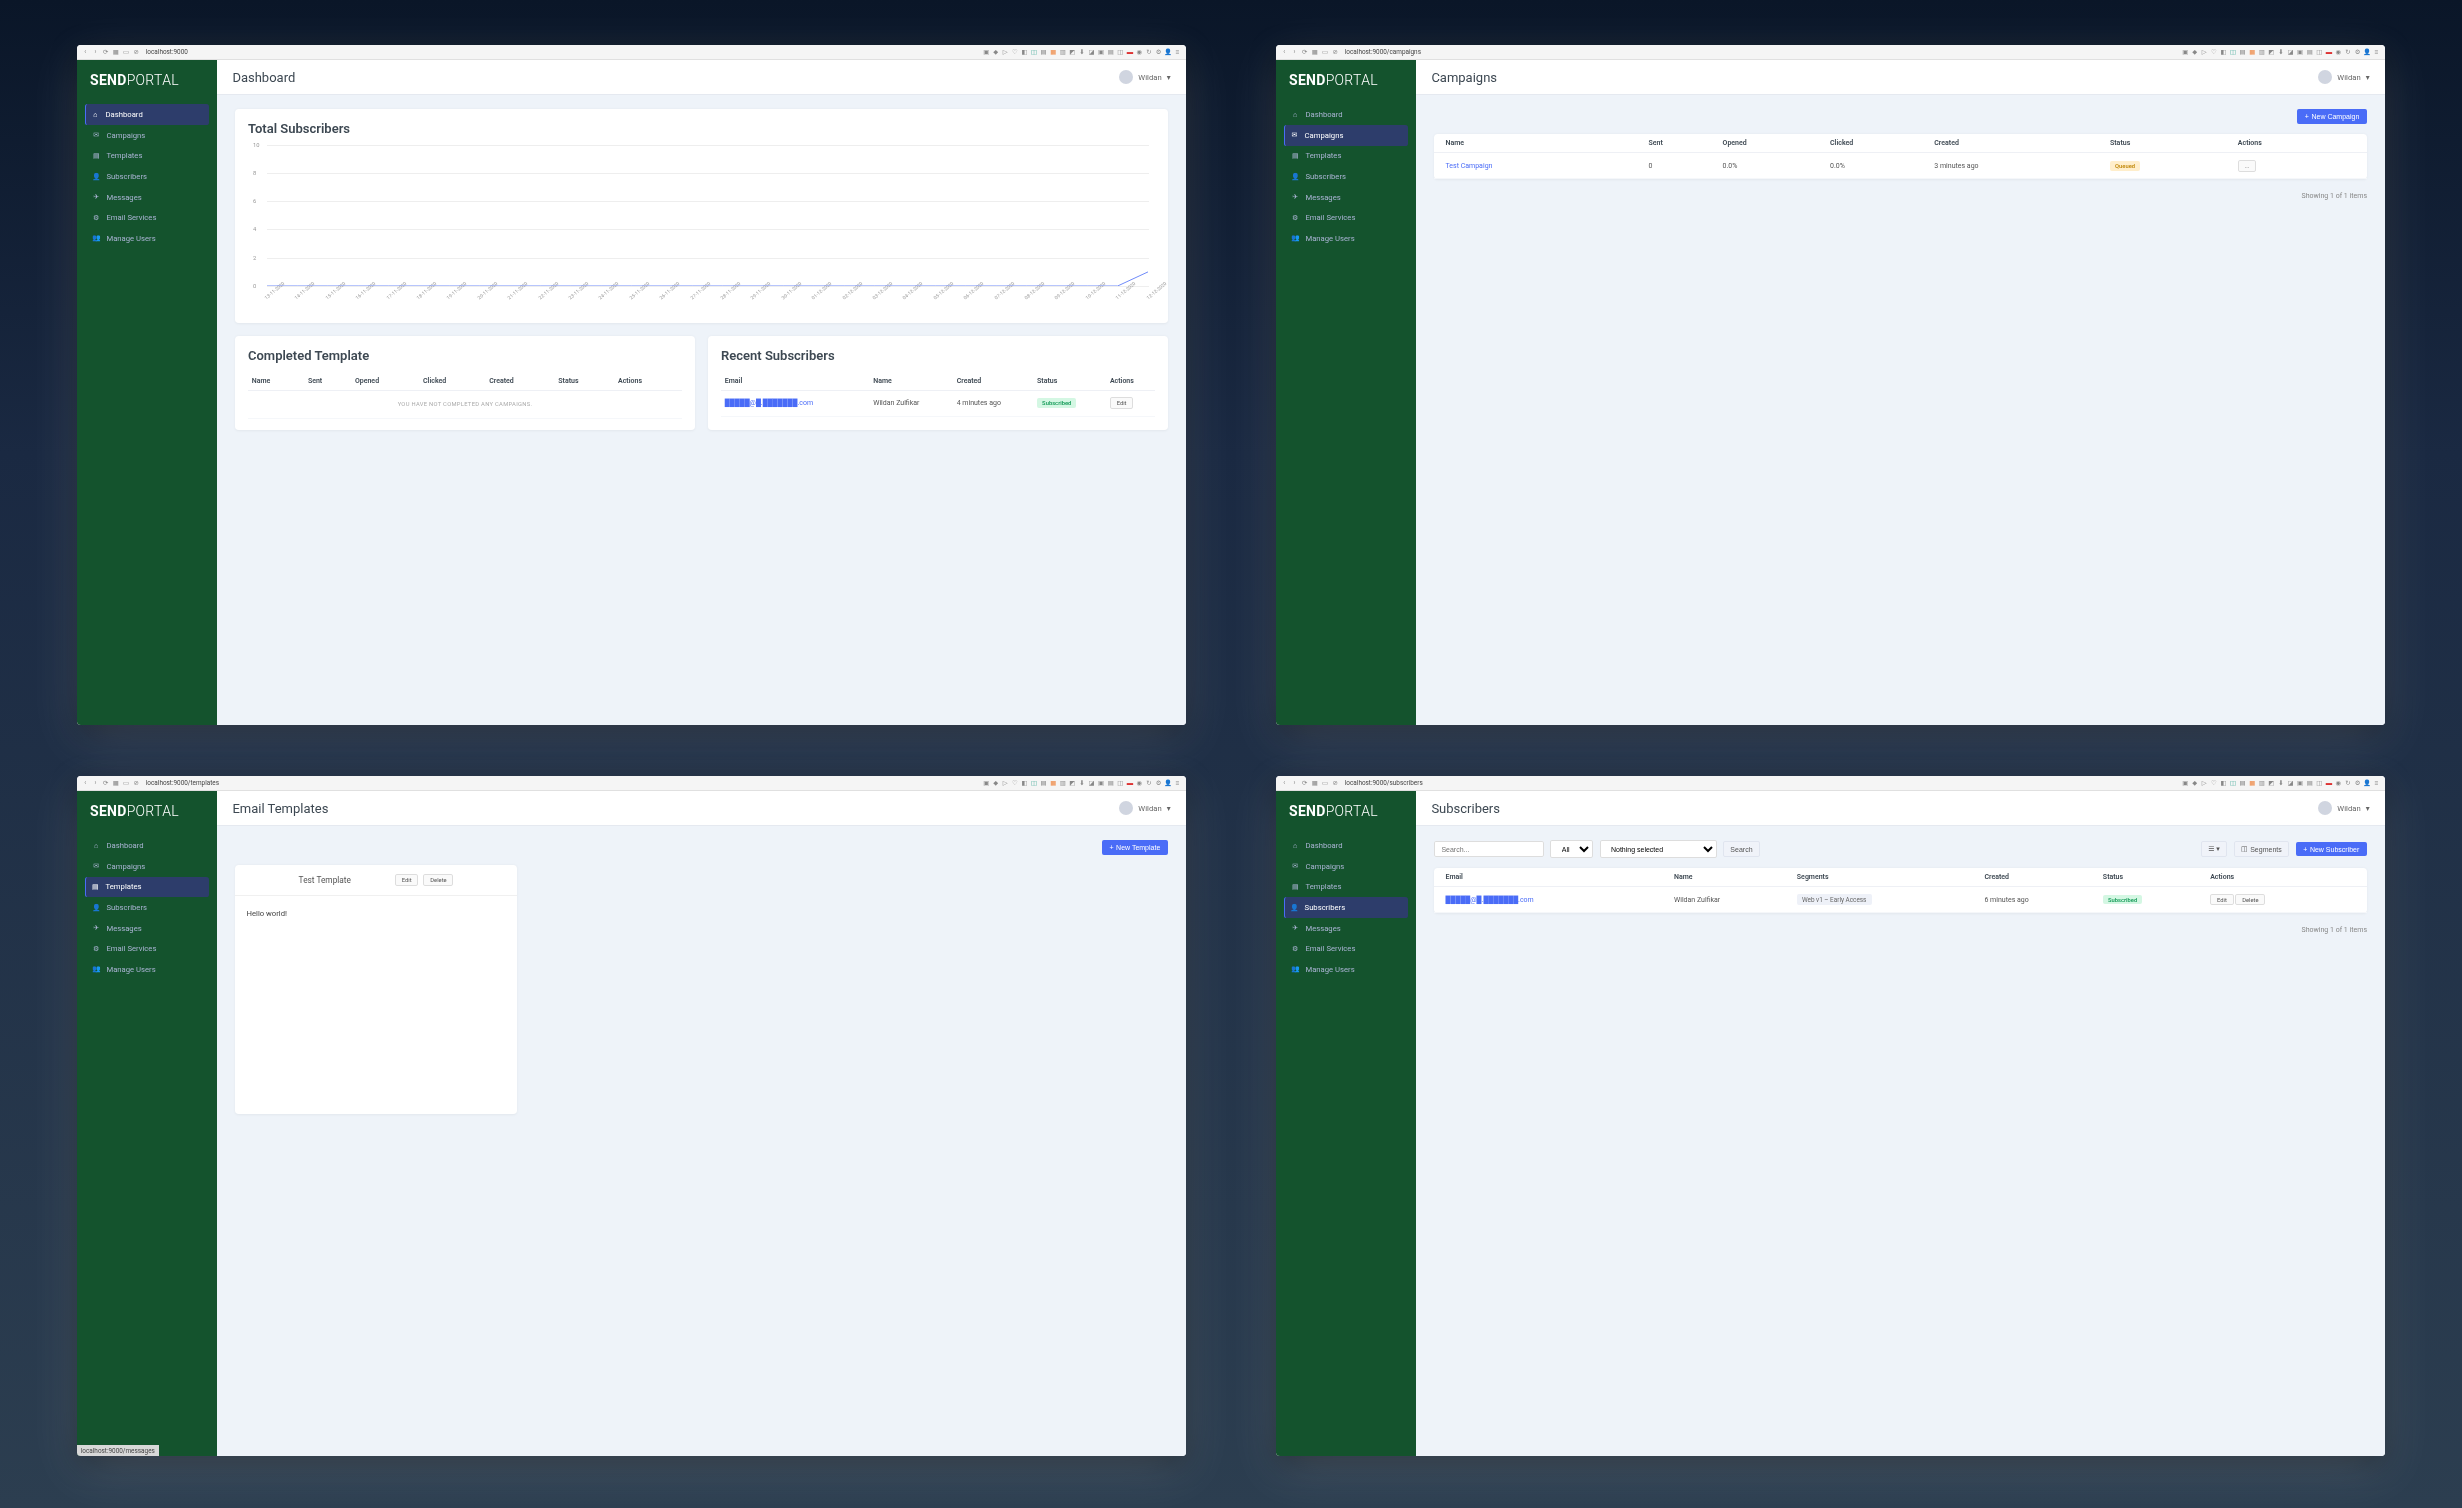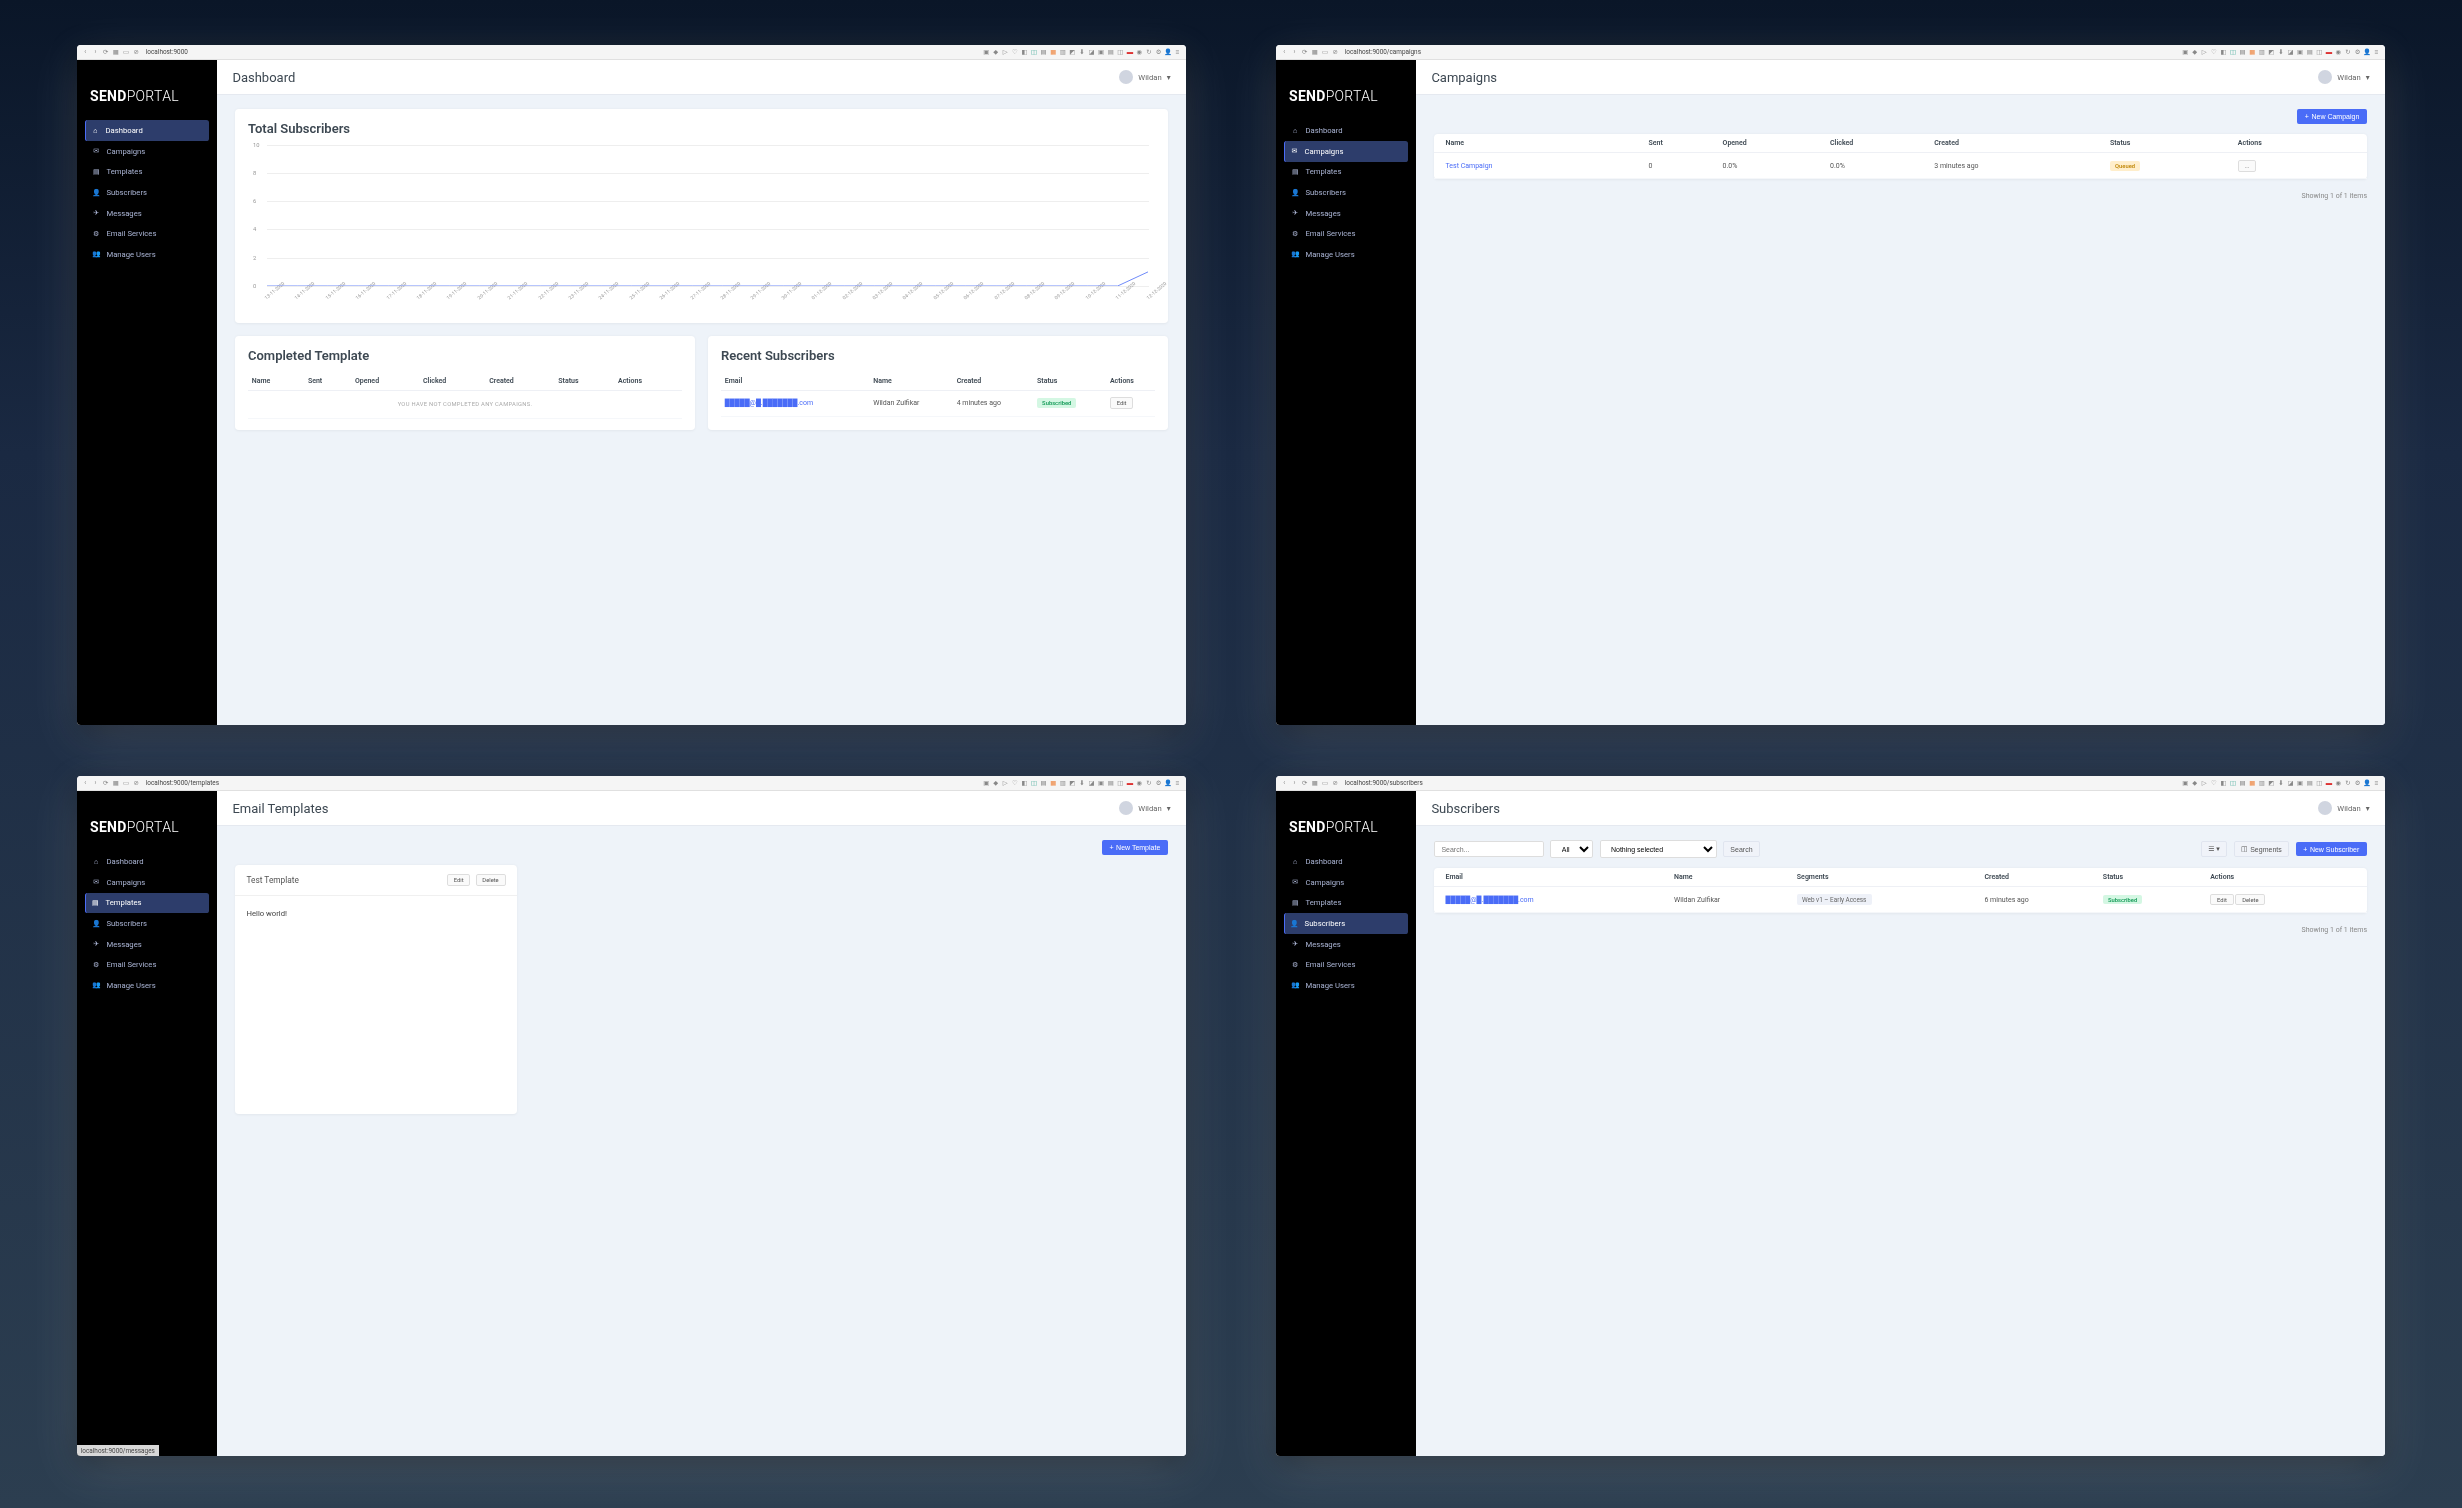--- a/index.html
+++ b/index.html
@@ -40,25 +40,25 @@
   .bb-right { margin-left: auto; display: flex; gap: 3.2px; align-items: center; }
   .bb-right .bb-icon { font-size: 6.4px; }
 
   .app {
     flex: 1;
     display: flex;
     min-height: 0;
   }
   .sidebar {
     width: 140px;
-    background: #000000;
+    background: #14532d;
     color: #aab4d4;
     display: flex;
     flex-direction: column;
-    padding-top: 16px;
+    padding-top: 0;
   }
   .logo {
     padding: 11.5px 13px;
     font-size: 14px;
     font-weight: 700;
     color: #fff;
     letter-spacing: 0.3px;
   }
   .logo .thin { font-weight: 300; }
   .nav { padding: 5.1px 7.7px; }
@@ -134,21 +134,21 @@
   .link { color: #4a6cf7; cursor: pointer; }
   .badge { display: inline-block; padding: 1.9px 5.1px; border-radius: 1.9px; font-size: 5.8px; font-weight: 600; }
   .badge-green { background: #d4f7e3; color: #1a9e5c; }
   .badge-yellow { background: #ffeecb; color: #c28a0e; }
   .btn-sm { display: inline-block; padding: 1.9px 5.8px; font-size: 5.8px; border: 0.6px solid #ddd; background: #fafafa; border-radius: 1.9px; cursor: pointer; color: #555; }
 
   .toolbar { display: flex; justify-content: flex-end; margin-bottom: 10.3px; gap: 6.4px; align-items: center; }
   .btn-primary { background: #4a6cf7; color: #fff; border: none; padding: 3.8px 7.7px; font-size: 7px; border-radius: 1.9px; cursor: pointer; display: inline-flex; align-items: center; gap: 2.6px; }
   .btn-light { background: #f0f3f9; color: #555; border: 0.6px solid #e0e5ef; padding: 3.2px 6.4px; font-size: 7px; border-radius: 1.9px; cursor: pointer; display: inline-flex; align-items: center; gap: 2.6px; }
 
-  .tpl-header { display: flex; justify-content: space-between; align-items: center; padding: 9px 11.5px; border-bottom: 0.6px solid #f0f0f0; gap: 44px; }
+  .tpl-header { display: flex; justify-content: center; align-items: center; padding: 9px 11.5px; border-bottom: 0.6px solid #f0f0f0; gap: 44px; }
   .tpl-title { font-size: 8.3px; color: #555; }
   .tpl-actions { display: flex; gap: 5.1px; }
   .tpl-body { padding: 13px 11.5px; font-size: 7.7px; color: #444; min-height: 218px; }
   .tpl-card { background: #fff; border-radius: 3.8px; box-shadow: 0 0.6px 2.6px rgba(0,0,0,0.05); width: 282px; }
 
   .filters { display: flex; gap: 6.4px; align-items: center; }
   .input { padding: 3.2px 6.4px; font-size: 7px; border: 0.6px solid #ddd; border-radius: 1.9px; }
   .select { padding: 3.2px 6.4px; font-size: 7px; border: 0.6px solid #ddd; border-radius: 1.9px; background: #fff; }
   .pagination-text { text-align: right; font-size: 7px; color: #888; margin-top: 6.4px; }
   .seg-badge { display: inline-block; padding: 1.9px 5.1px; background: #eef1f8; color: #666; font-size: 6.4px; border-radius: 1.9px; }

